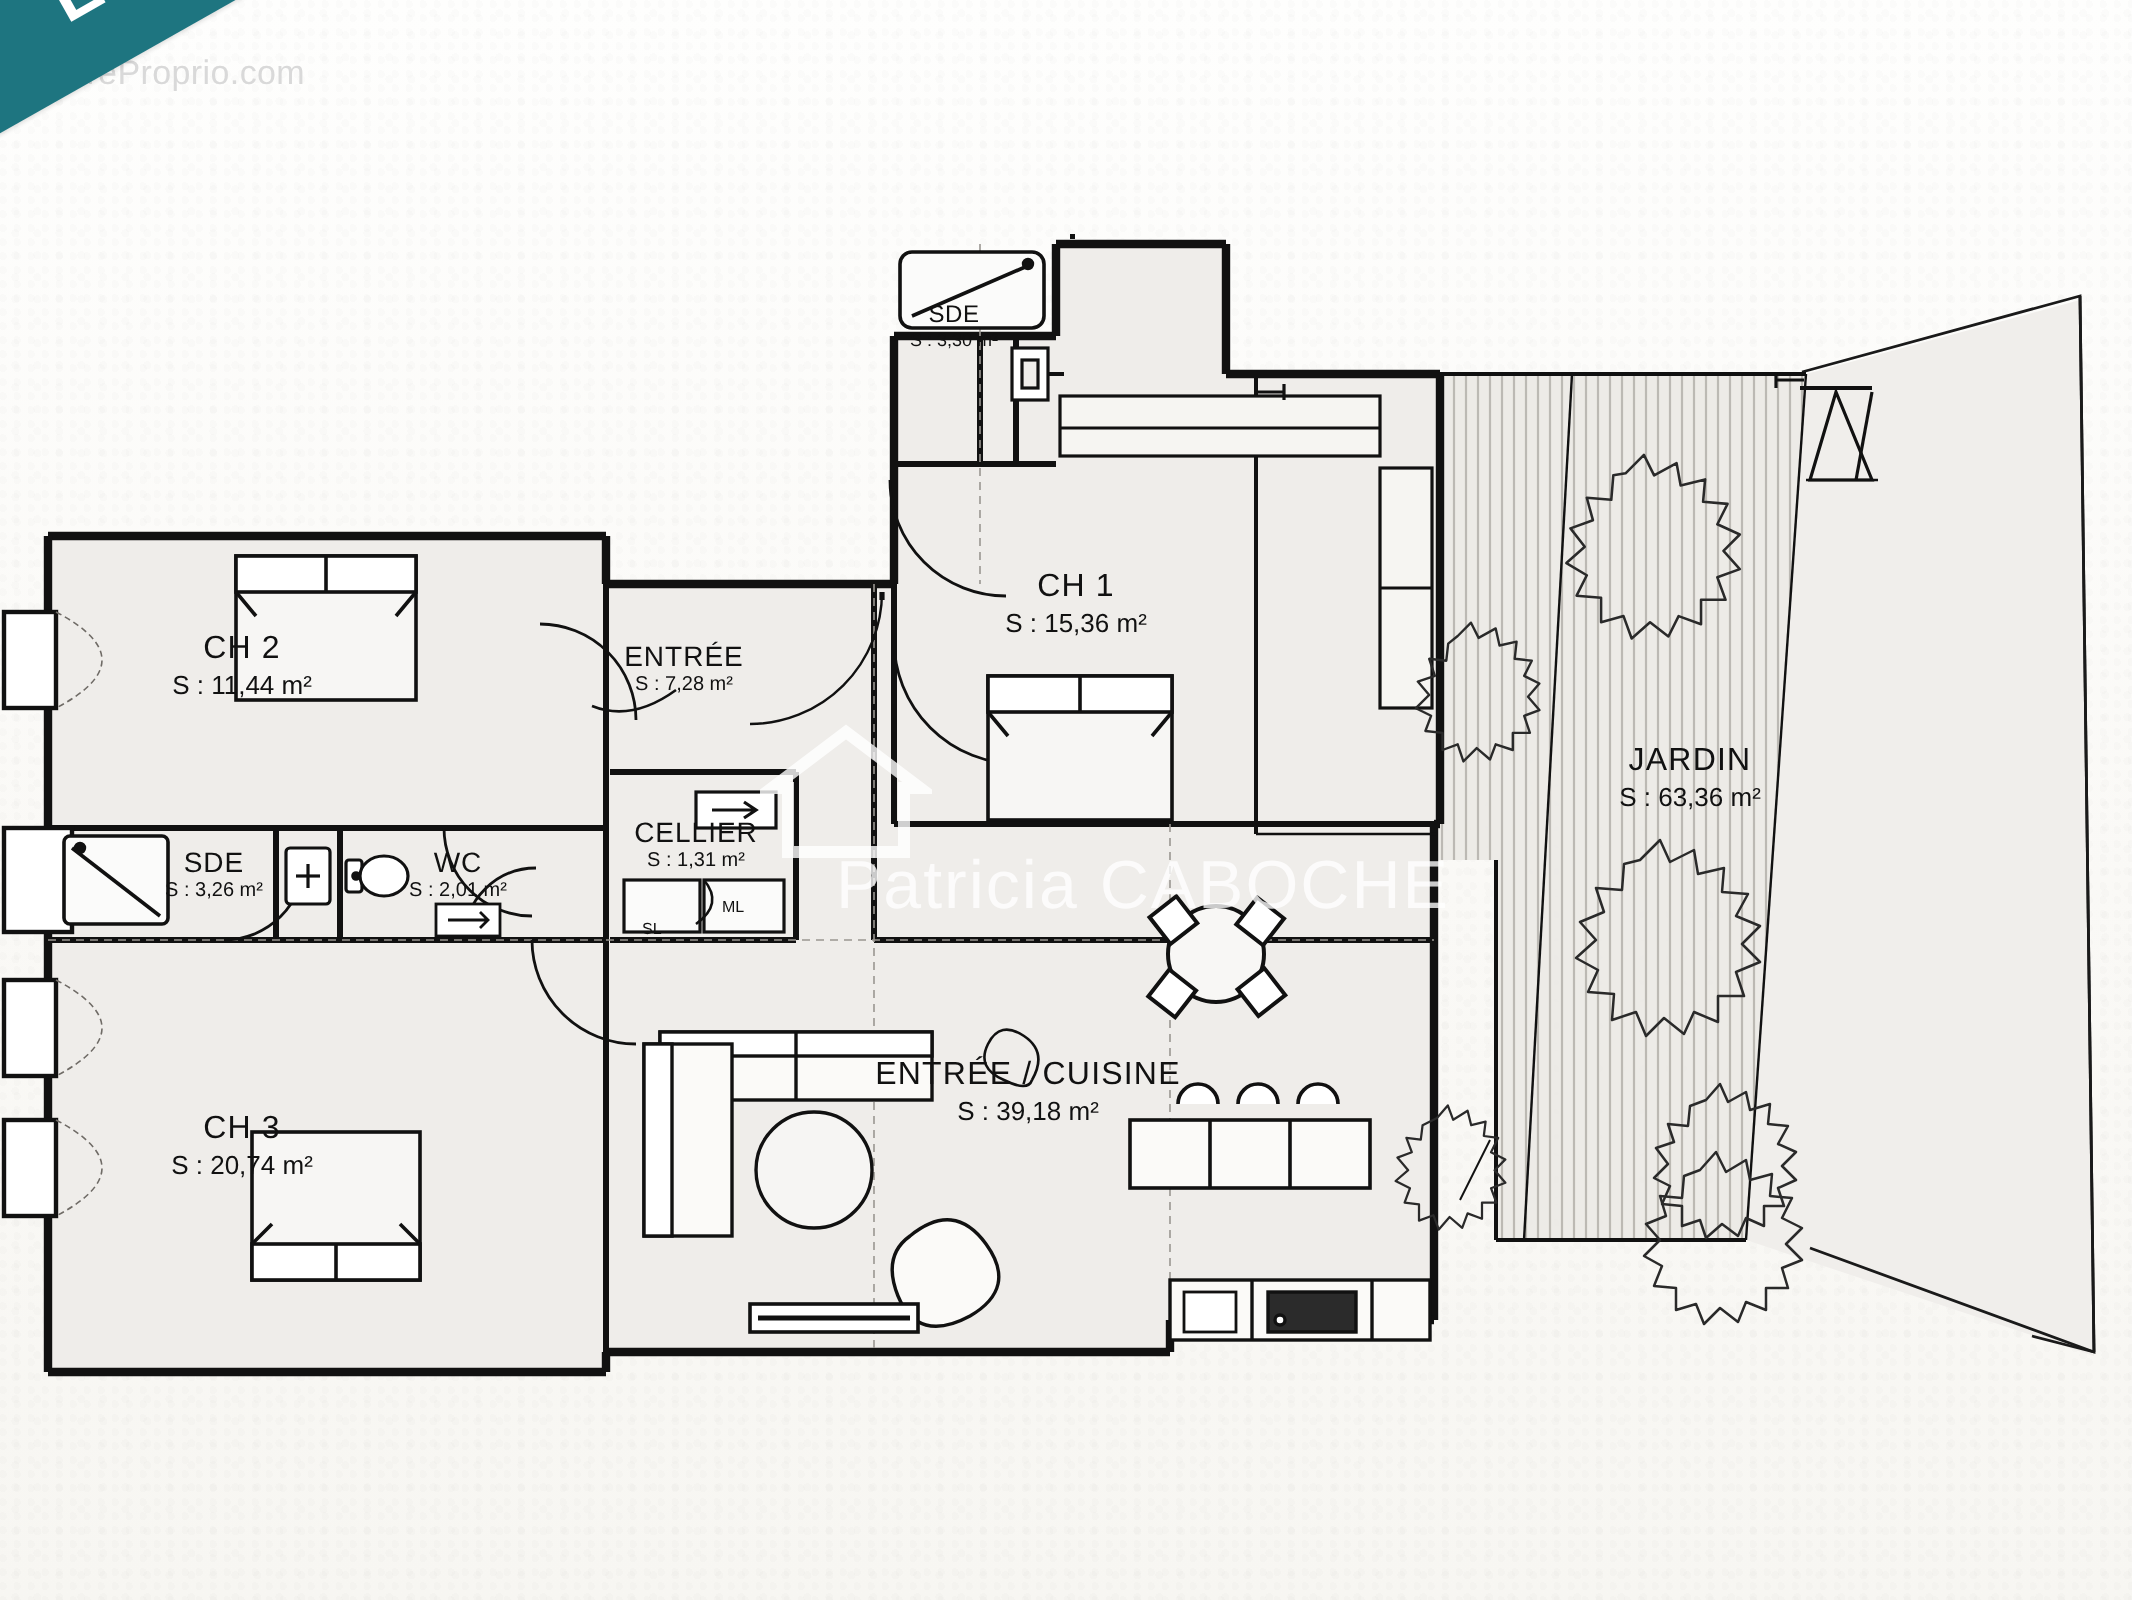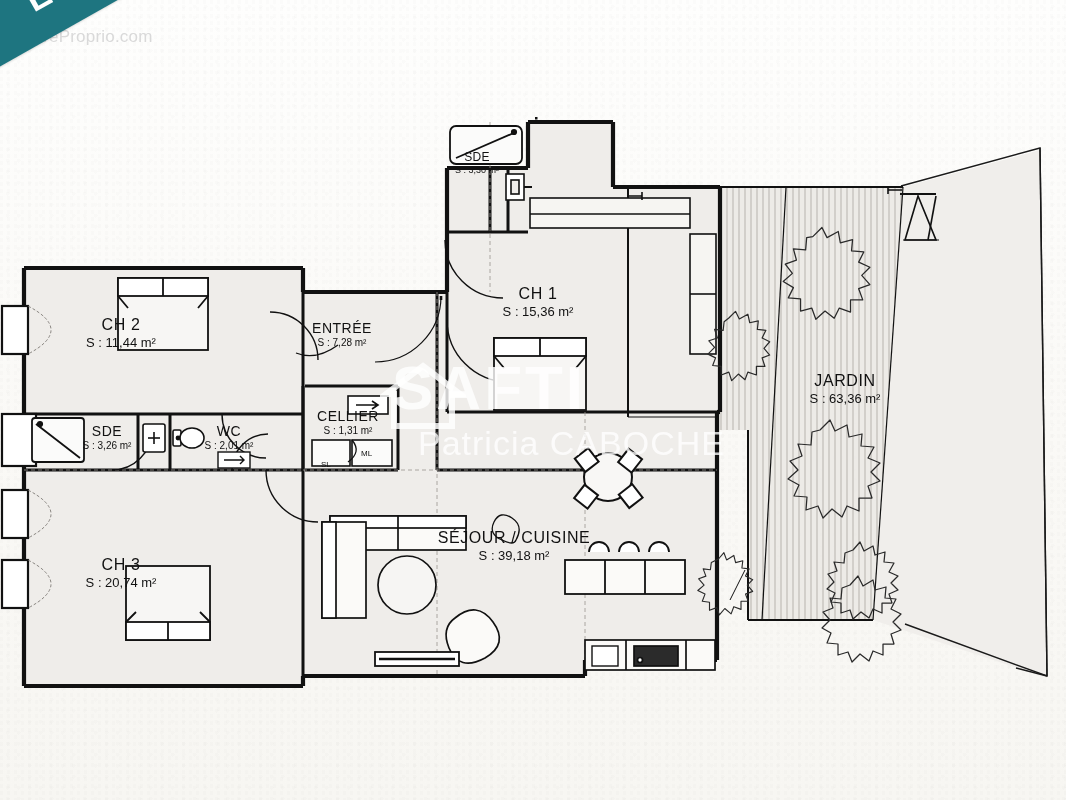--- a/index.html
+++ b/index.html
@@ -395,21 +395,20 @@
       <path d="M338,345 q-22,16 -42,8"></path>
       <path d="M352,440 q10,12 -4,22"></path>
       <path d="M516,540 q8,-14 -4,-22 q-12,-8 -18,4 q-6,12 8,18 q12,6 14,0"></path>
     </g>
   </svg>
 
   <div id="safti">
     <svg class="house" width="86" height="74" viewBox="0 0 86 74">
       <path d="M43 8 L80 36 L72 36 L72 68 L14 68 L14 36 L6 36 Z" fill="none" stroke="rgba(255,255,255,0.80)" stroke-width="6"></path>
     </svg>
-    <div class="logo">SAFTI</div>
     <div class="agent">Patricia CABOCHE</div>
   </div>
 
   <div class="rlabel sz-sm" style="left:437px;top:150px;width:80px;">
     <span class="nm">SDE</span>
     <span class="ar">S : 3,30 m²</span>
   </div>
 
   <div class="rlabel sz-lg" style="left:483px;top:285px;width:110px;">
     <span class="nm">CH 1</span>
@@ -442,21 +441,21 @@
     <span class="nm">WC</span>
     <span class="ar">S : 2,01 m²</span>
   </div>
 
   <div class="rlabel sz-lg" style="left:66px;top:556px;width:110px;">
     <span class="nm">CH 3</span>
     <span class="ar">S : 20,74 m²</span>
   </div>
 
   <div class="rlabel sz-lg" style="left:410px;top:529px;width:208px;">
-    <span class="nm">SÉJOUR / CUISINE</span>
+    <span class="nm">ENTRÉE / CUISINE</span>
     <span class="ar">S : 39,18 m²</span>
   </div>
 
   <div class="rlabel sz-lg" style="left:790px;top:372px;width:110px;">
     <span class="nm">JARDIN</span>
     <span class="ar">S : 63,36 m²</span>
   </div>
 
   <div id="ereproprio">© EreProprio.com</div>
 

